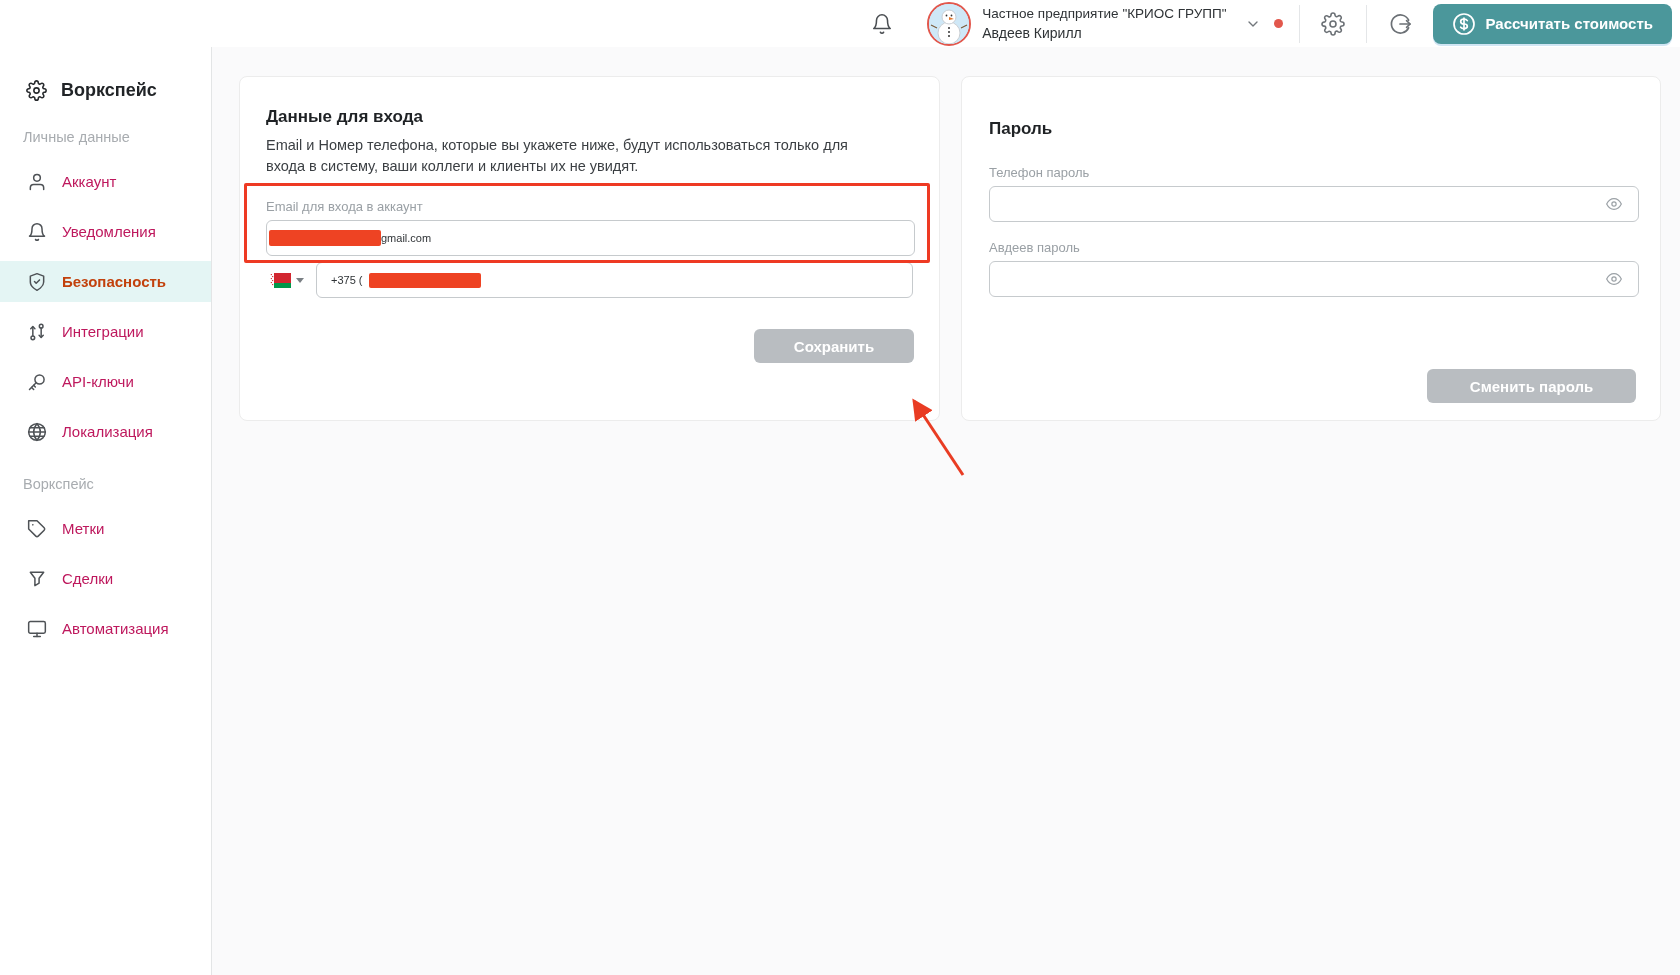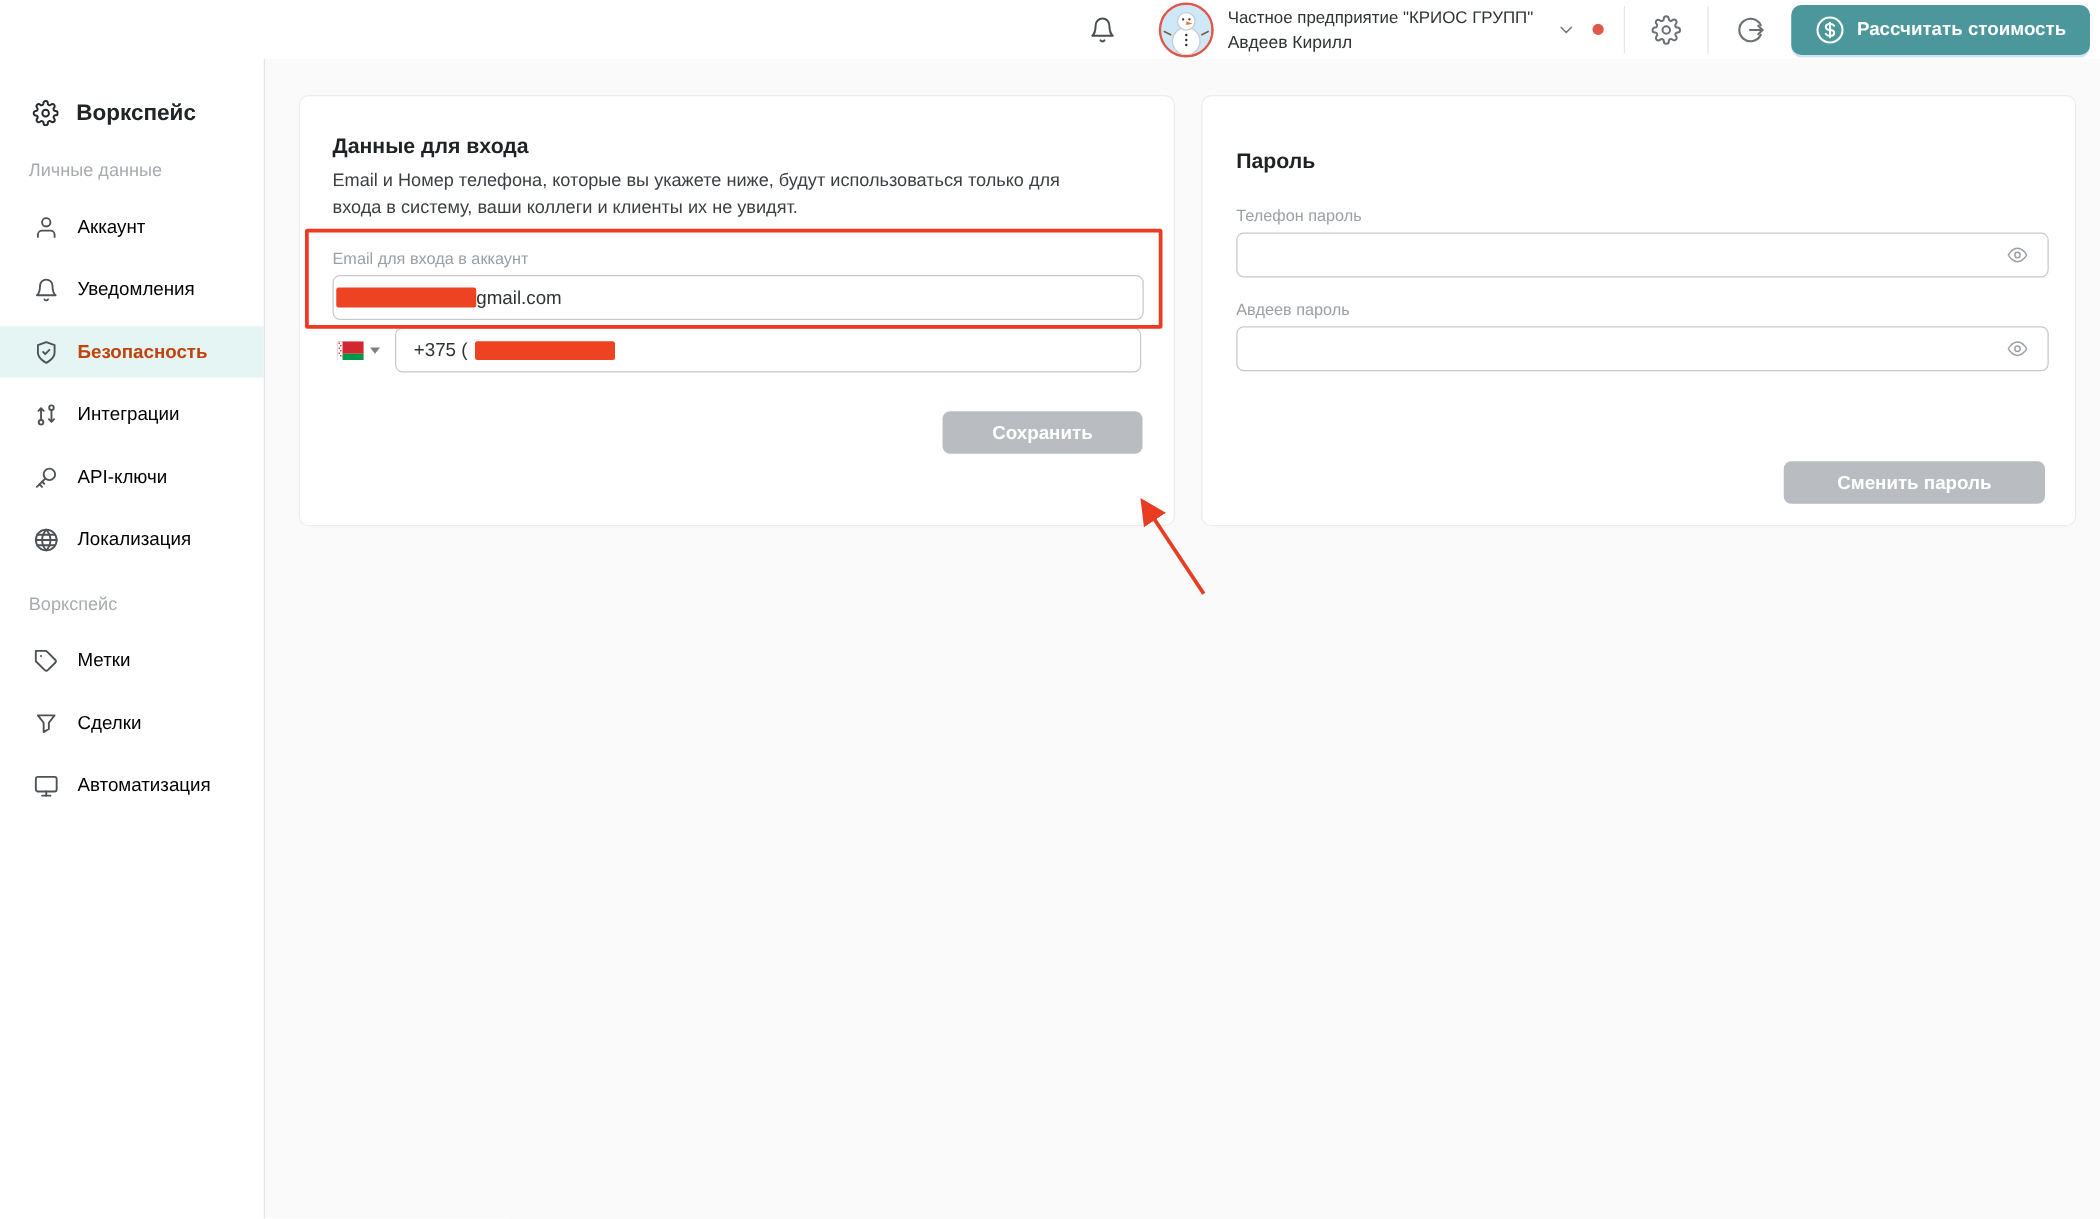--- a/index.html
+++ b/index.html
@@ -40,42 +40,42 @@
     padding-top:28px; flex:0 0 auto;
   }
   .sb-title {
     display:flex; align-items:center; gap:14px; padding-left:26px;
     font-size:18px; font-weight:700; color:#212427; height:30px; margin-bottom:24px;
   }
   .sb-title .hicon { color:#26292c; }
   .sb-section { font-size:14.5px; color:#a8acb0; margin:24px 0 16px 23px; }
   .sb-item {
     height:41px; display:flex; align-items:center; gap:15px; padding-left:27px;
-    font-size:15px; color:#000000; cursor:pointer; margin-bottom:9px;
+    font-size:15px; color:#be185d; cursor:pointer; margin-bottom:9px;
   }
   .sb-item .hicon { color:#4e5256; }
   .sb-item.active { background:#e4f5f4; font-weight:600; color:#c2410c; }
   
   .main {
     flex:1; background:#fafafb; padding:29px 0 0 27px;
     display:flex; align-items:flex-start; gap:21px;
   }
   .card {
     background:#fff; border:1px solid #ececec; border-radius:8px;
     width:701px; height:345px; padding:30px 26px; position:relative;
   }
   .card.pwd { width:700px; padding:42px 27px; }
   .card h2 { font-size:17px; font-weight:700; color:#1f2225; }
   .desc { font-size:14.5px; color:#3b3f43; line-height:1.45; margin-top:8px; max-width:600px; }
   .flabel { font-size:13px; color:#9aa0a5; }
   .lab-email { margin-top:22px; }
   .input {
     margin-top:6px; height:36px; border:1px solid #c6cacd; border-radius:6px;
     background:#fff; display:flex; align-items:center; padding:0 14px;
-    font-size:15px; color:#2f3336; position:relative;
+    font-size:11px; color:#2f3336; position:relative;
   }
   .input.email { width:649px; padding-left:2px; }
   .redact { background:#ee4323; border-radius:2px; height:16px; }
   .redact.email-block { width:112px; margin-right:0; }
   .redact.phone-block { width:112px; height:15px; margin-left:6px; }
   .lab-phone { margin-top:24px; }
   .phone-row { display:flex; align-items:center; margin-top:6px; }
   .flag-select { display:flex; align-items:center; gap:5px; margin-left:4px; cursor:pointer; }
   .caret { width:0; height:0; border-left:4px solid transparent; border-right:4px solid transparent; border-top:5px solid #7a7f84; }
   .input.phone { width:605px; margin-top:0; margin-left:12px; }

